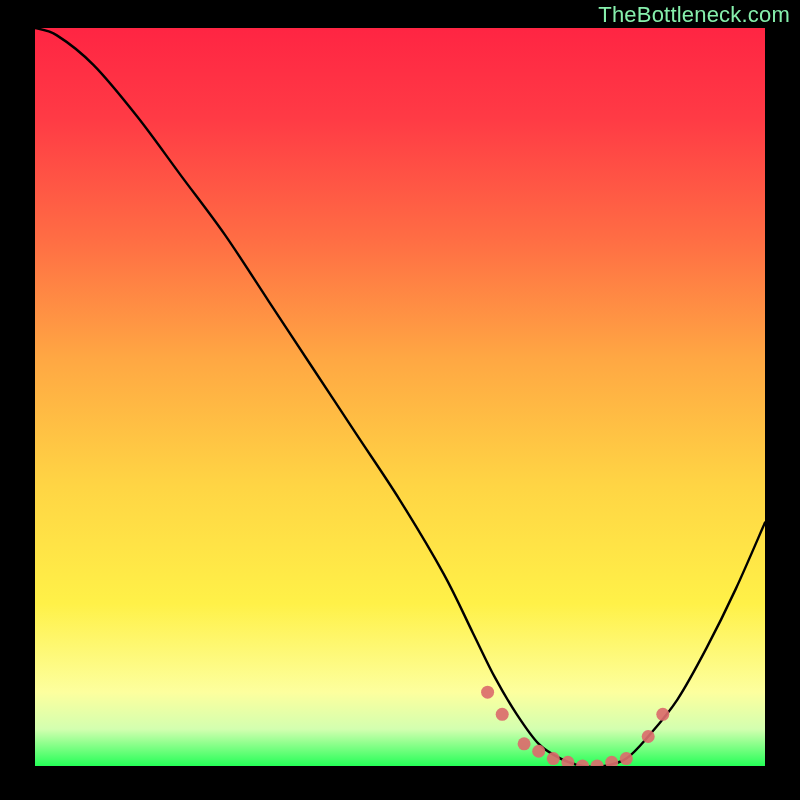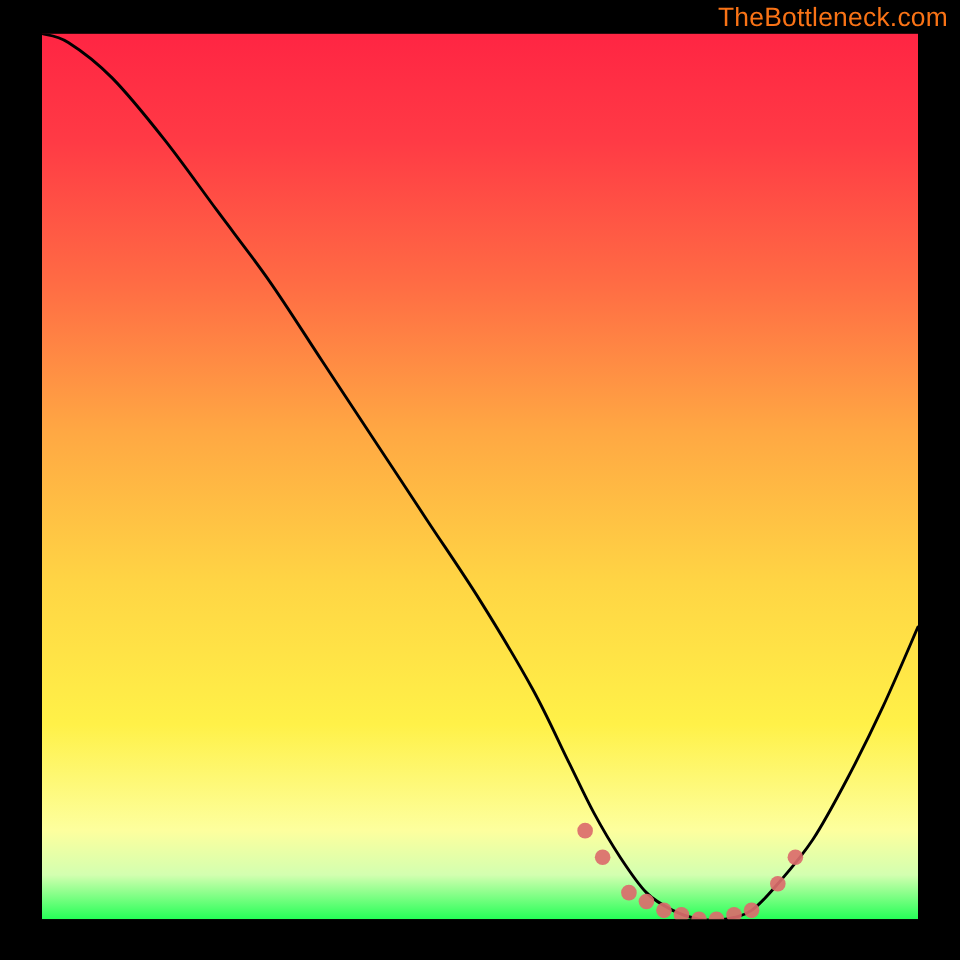--- a/index.html
+++ b/index.html
@@ -14,21 +14,21 @@
   .frame {
     position: relative;
     width: 800px;
     height: 800px;
     background: #000;
   }
   .watermark {
     position: absolute;
     top: 2px;
     right: 10px;
-    color: #f97316;
+    color: #86efac;
     font-size: 22px;
     font-weight: 500;
     letter-spacing: 0.2px;
     z-index: 10;
   }
   .plot-wrap {
     position: absolute;
     left: 35px;
     top: 28px;
     width: 730px;

